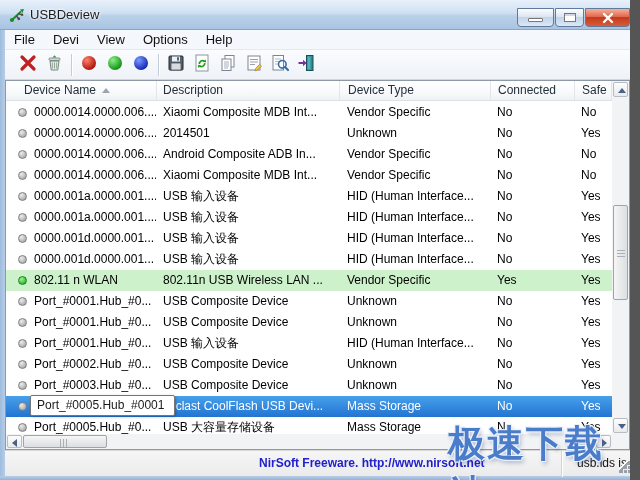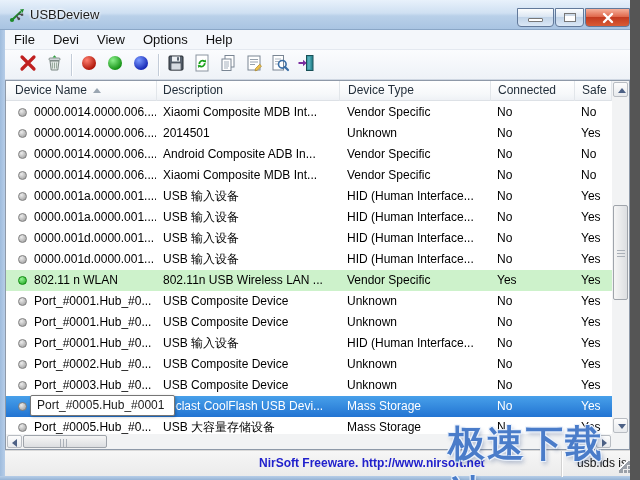--- a/index.html
+++ b/index.html
@@ -48,21 +48,21 @@
   .tb-btn{width:26px;height:26px;display:flex;align-items:center;justify-content:center;}
   .tb-sep{width:1px;height:22px;background:#c3ccd8;margin:0 4px;box-shadow:1px 0 0 #fff;}
 
   
   .listview{position:absolute;left:5px;top:80px;width:625px;height:370px;
     border:1px solid #8e99a8;background:#fff;}
   .list-header{position:absolute;left:0;top:0;width:606px;height:20px;
     background:linear-gradient(#fff,#f6f8fa 70%,#eef1f5);border-bottom:1px solid #dde1e6;}
   .hcell{position:absolute;top:0;height:20px;line-height:19px;font-size:12px;color:#24303c;
     border-right:1px solid #e2e6ea;padding-left:7px;white-space:nowrap;overflow:hidden;}
-  .hcell:first-child{padding-left:9px;}
+  .hcell:first-child{padding-left:18px;}
   .sort-arrow{display:inline-block;margin-left:6px;width:0;height:0;
     border-left:4px solid transparent;border-right:4px solid transparent;
     border-bottom:5px solid #9aa6b2;vertical-align:middle;}
   .list-rows{position:absolute;left:0;top:21px;width:606px;height:332px;overflow:hidden;padding-left:16px;}
   .row{position:absolute;left:0;width:606px;height:21px;background:#fff;}
   .row.connected{background:#cdf2cb;}
   .row.selected{background:linear-gradient(#48a0ea,#2274d2);color:#fff;}
   .cell{position:absolute;top:0;height:21px;line-height:21px;font-size:12px;
     white-space:nowrap;overflow:hidden;color:inherit;}
   .dot{position:absolute;left:12px;top:6px;width:9px;height:9px;border-radius:50%;}

